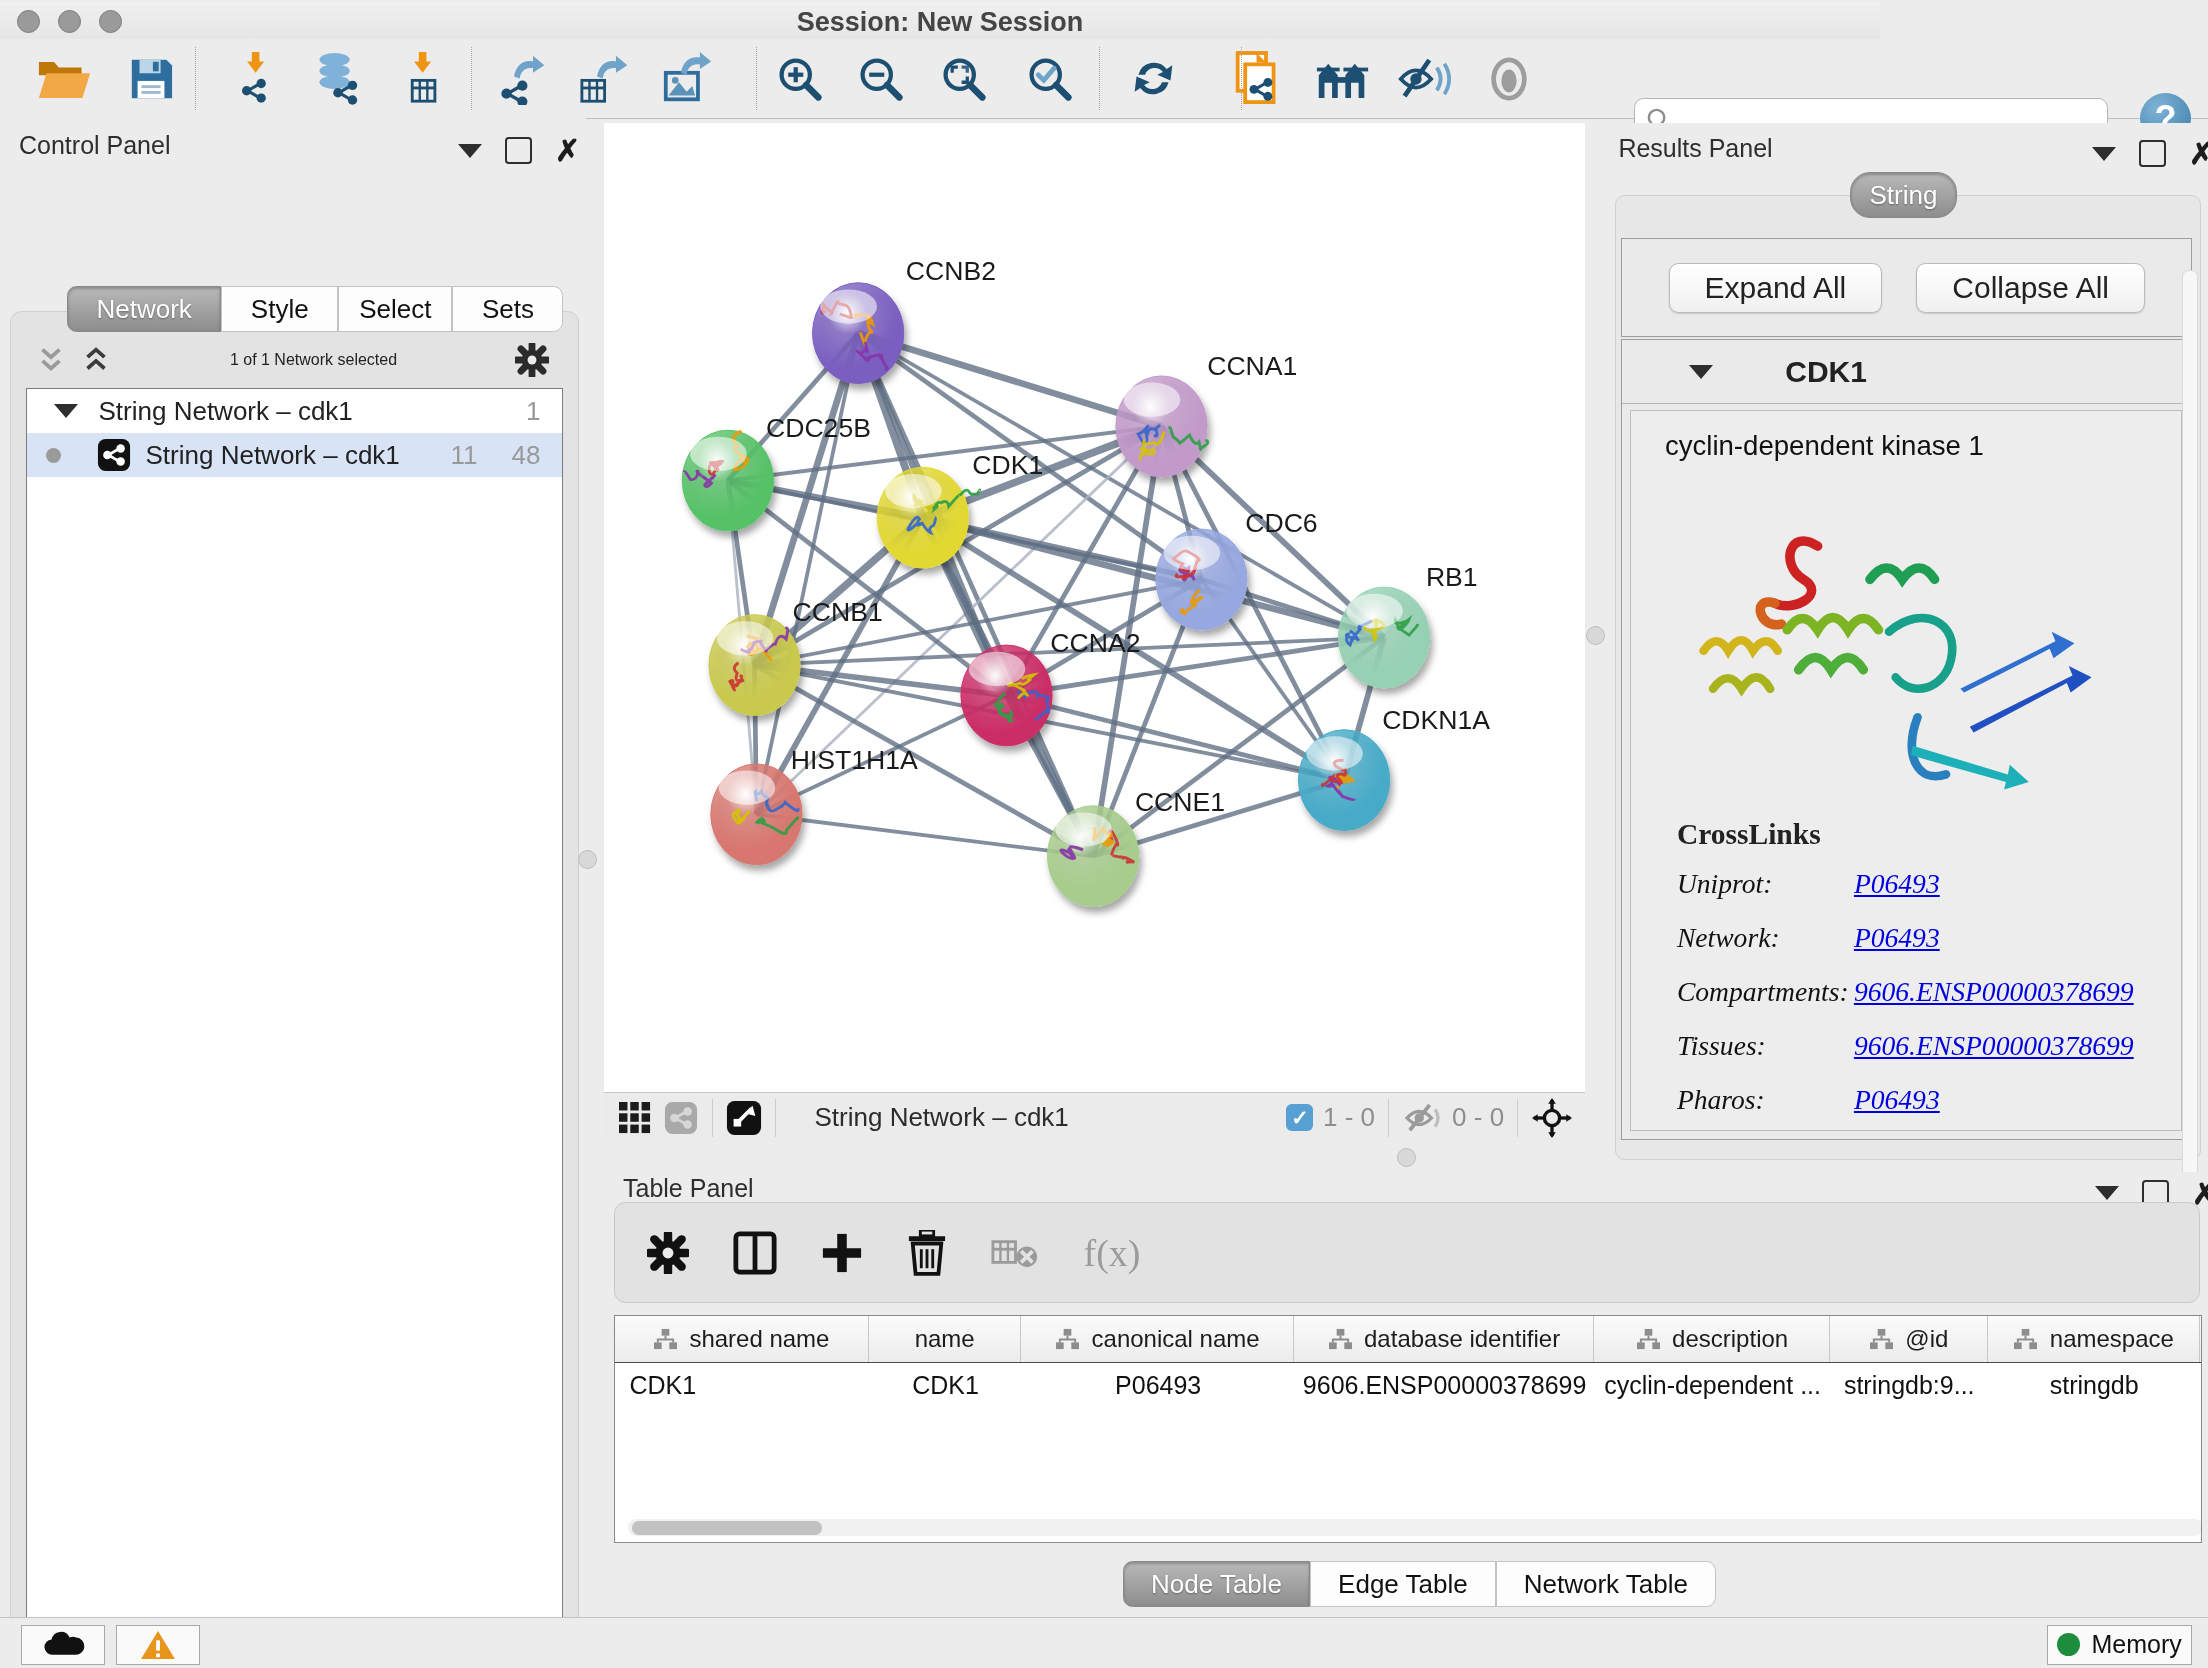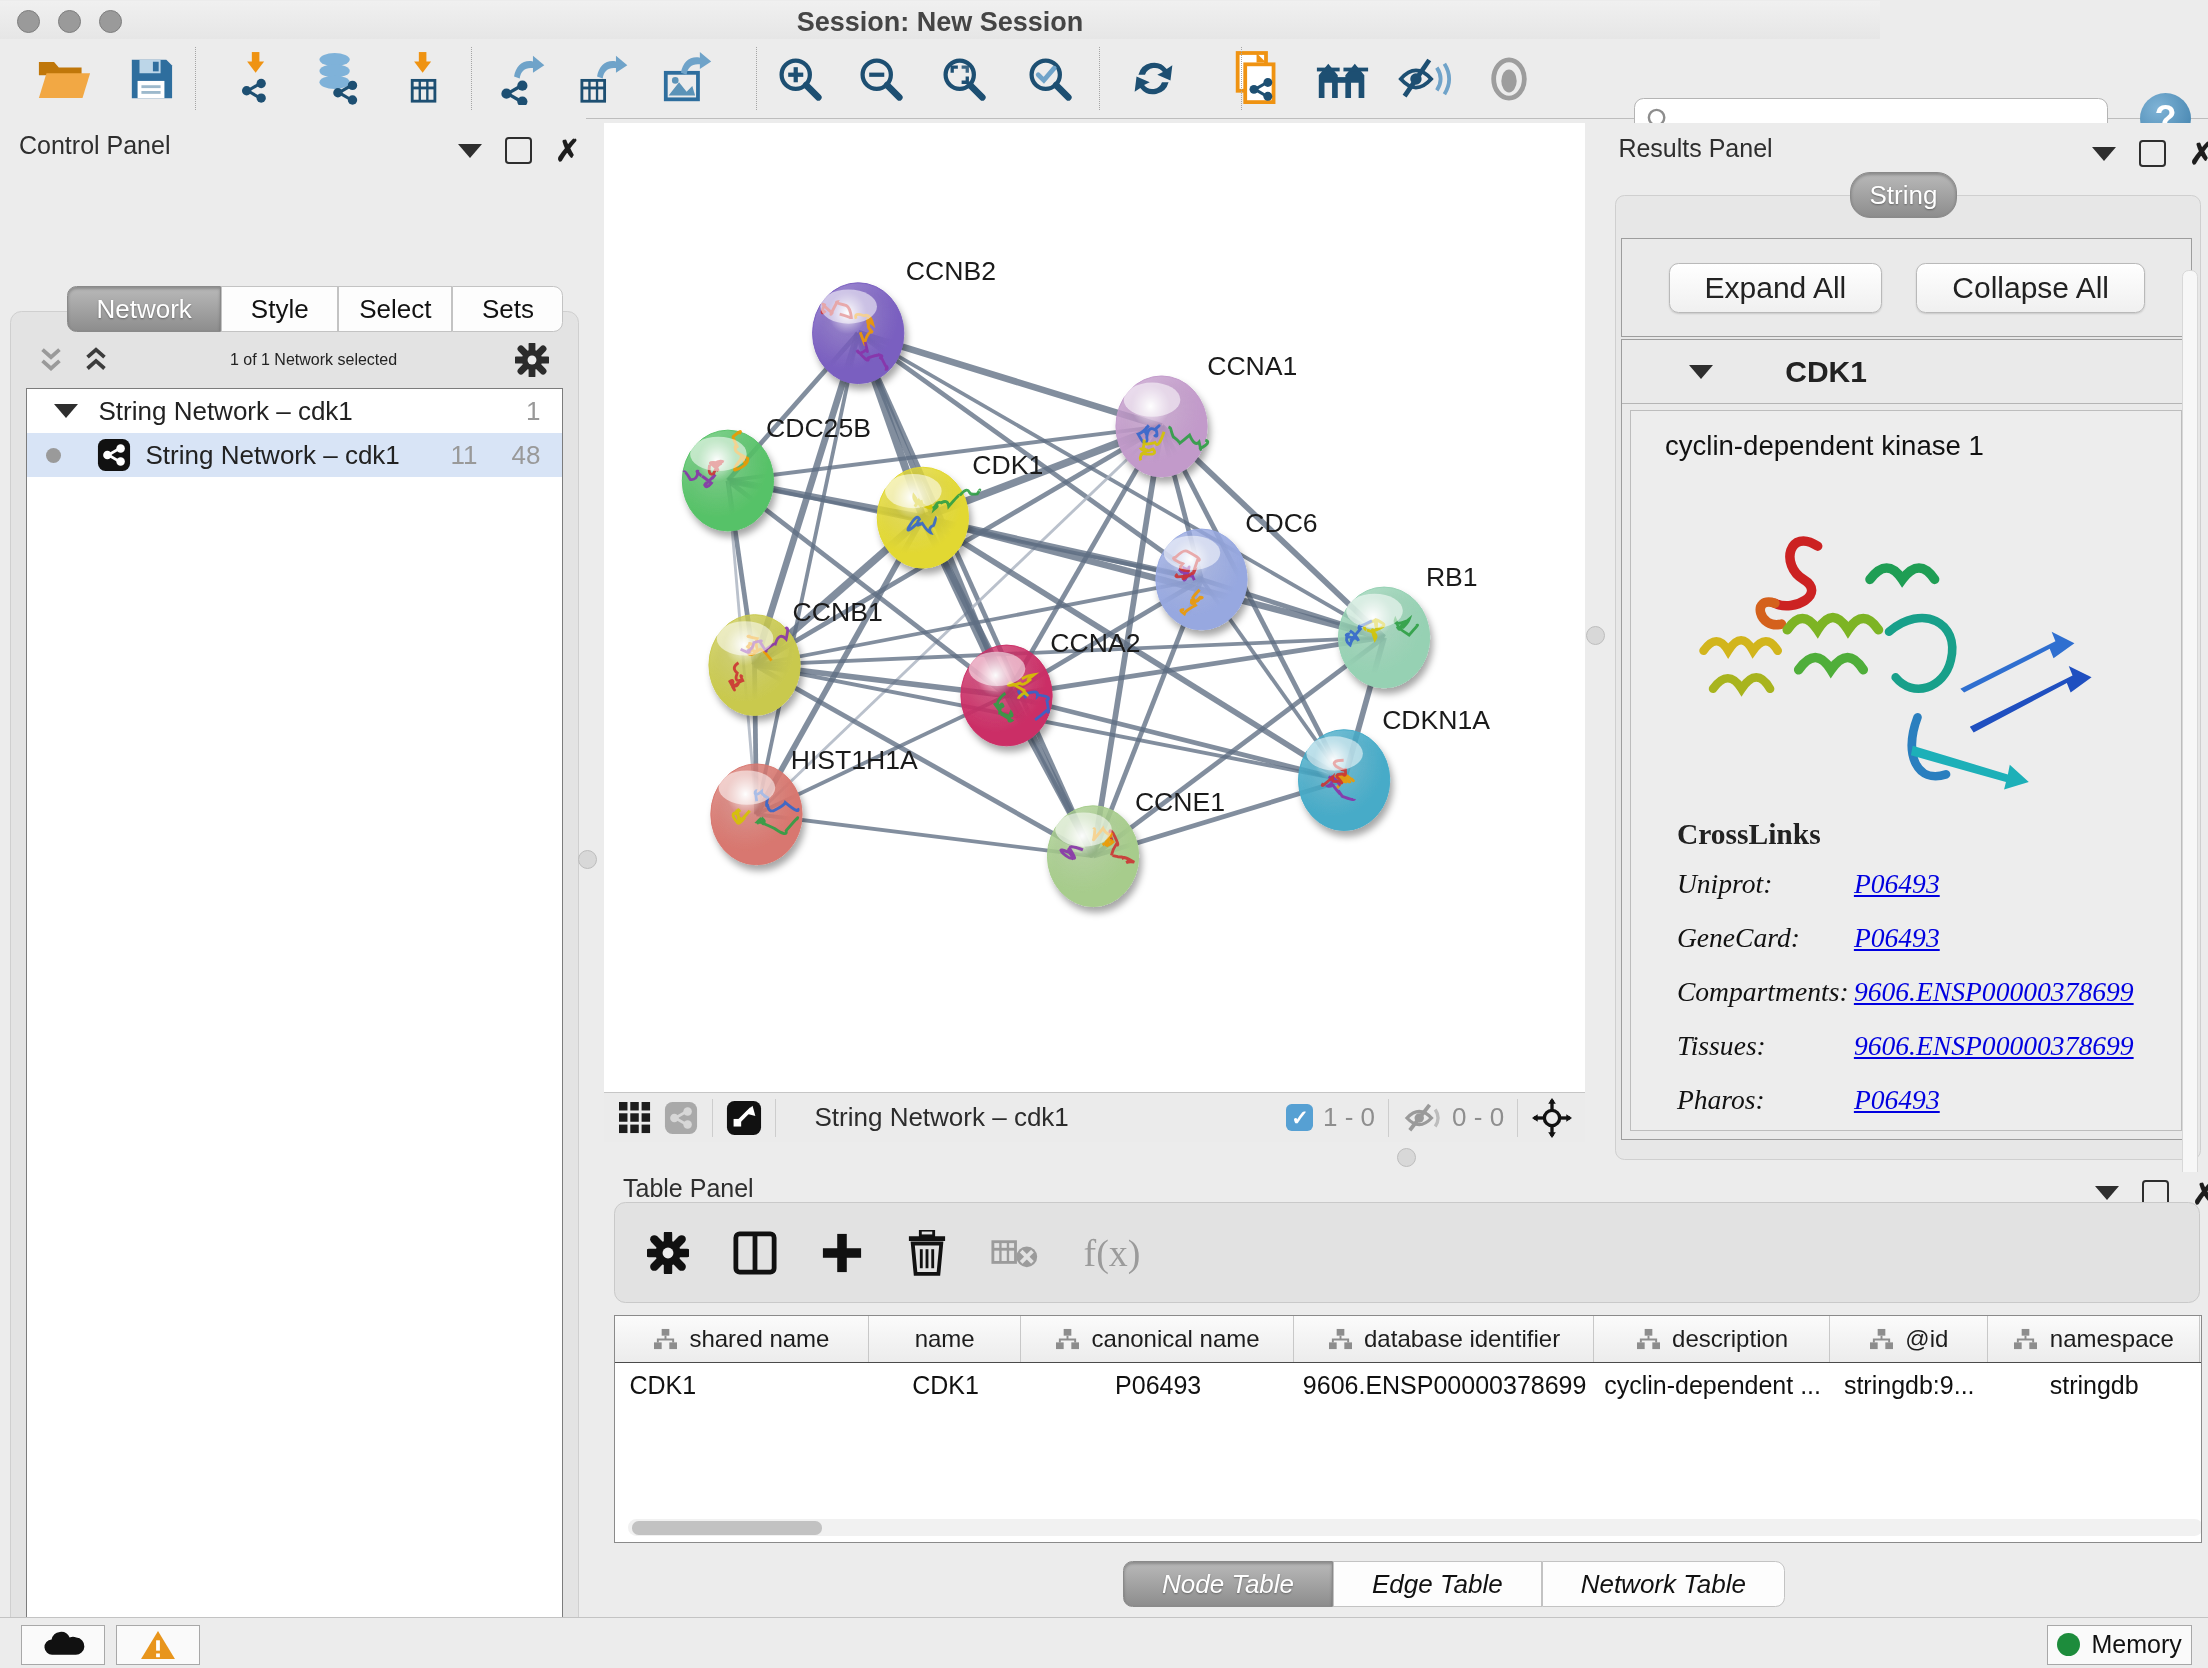--- a/index.html
+++ b/index.html
@@ -100,21 +100,21 @@
   #tp-header{display:flex;height:46px;background:linear-gradient(#fbfbfb,#ececec);
              border-bottom:1.9px solid #4a4a4a;}
   .th{display:flex;align-items:center;justify-content:center;gap:11.4px;font-size:24px;color:#1c1c1c;
       border-right:1px solid #c8c8c8;box-sizing:border-box;overflow:hidden;white-space:nowrap;}
   #tp-row{display:flex;height:44px;align-items:center;}
   .td{font-size:25px;color:#111;box-sizing:border-box;overflow:hidden;white-space:nowrap;
       display:flex;justify-content:center;}
   #tp-hscroll{position:absolute;left:13.3px;bottom:5.7px;width:1575px;height:17px;background:#f1f1f1;border-radius:8.6px;}
   #tp-hthumb{position:absolute;left:3.8px;top:1.9px;width:190px;height:13.3px;background:#c2c2c2;border-radius:6.7px;}
   #tp-tabs{position:absolute;left:519px;top:389px;display:flex;}
-  #tp-tabs .tab{padding:0 38px;font-style:italic;}
+  #tp-tabs .tab{padding:0 27px;}
 
   
   #statusbar{left:0;top:1617px;width:2208px;height:51px;background:#ececec;border-top:1px solid #c3c3c3;}
   .sb-btn{position:absolute;top:6.7px;height:38px;background:#fafafa;border:1.9px solid #a8a8a8;
           display:flex;align-items:center;justify-content:center;}
   #memory-btn{left:2047px;width:143px;gap:11.4px;font-size:25px;color:#111;}
   .green-dot{width:23px;height:23px;border-radius:50%;background:#1d8c3c;}
 
   svg{display:block;}
   text{font-family:"Liberation Sans",sans-serif;}
@@ -757,21 +757,21 @@
    </g>
             </svg>
           <div id="crosslinks">
             <h3>CrossLinks</h3>
             <div id="cl-rows">
                 <div class="cl-row">
                   <span class="cl-label">Uniprot:</span>
       <a class="cl-link">P06493</a>
                 </div>
                 <div class="cl-row">
-                  <span class="cl-label">GeneCard:</span>
+                  <span class="cl-label">Network:</span>
       <a class="cl-link">P06493</a>
                 </div>
                 <div class="cl-row">
                   <span class="cl-label">Compartments:</span>
       <a class="cl-link">9606.ENSP00000378699</a>
                 </div>
                 <div class="cl-row">
                   <span class="cl-label">Tissues:</span>
       <a class="cl-link">9606.ENSP00000378699</a>
                 </div>

